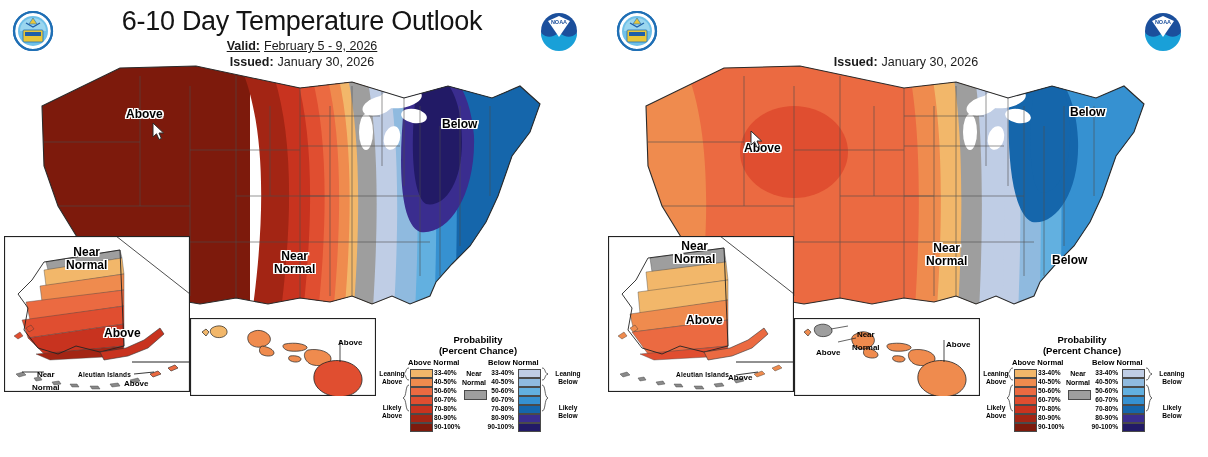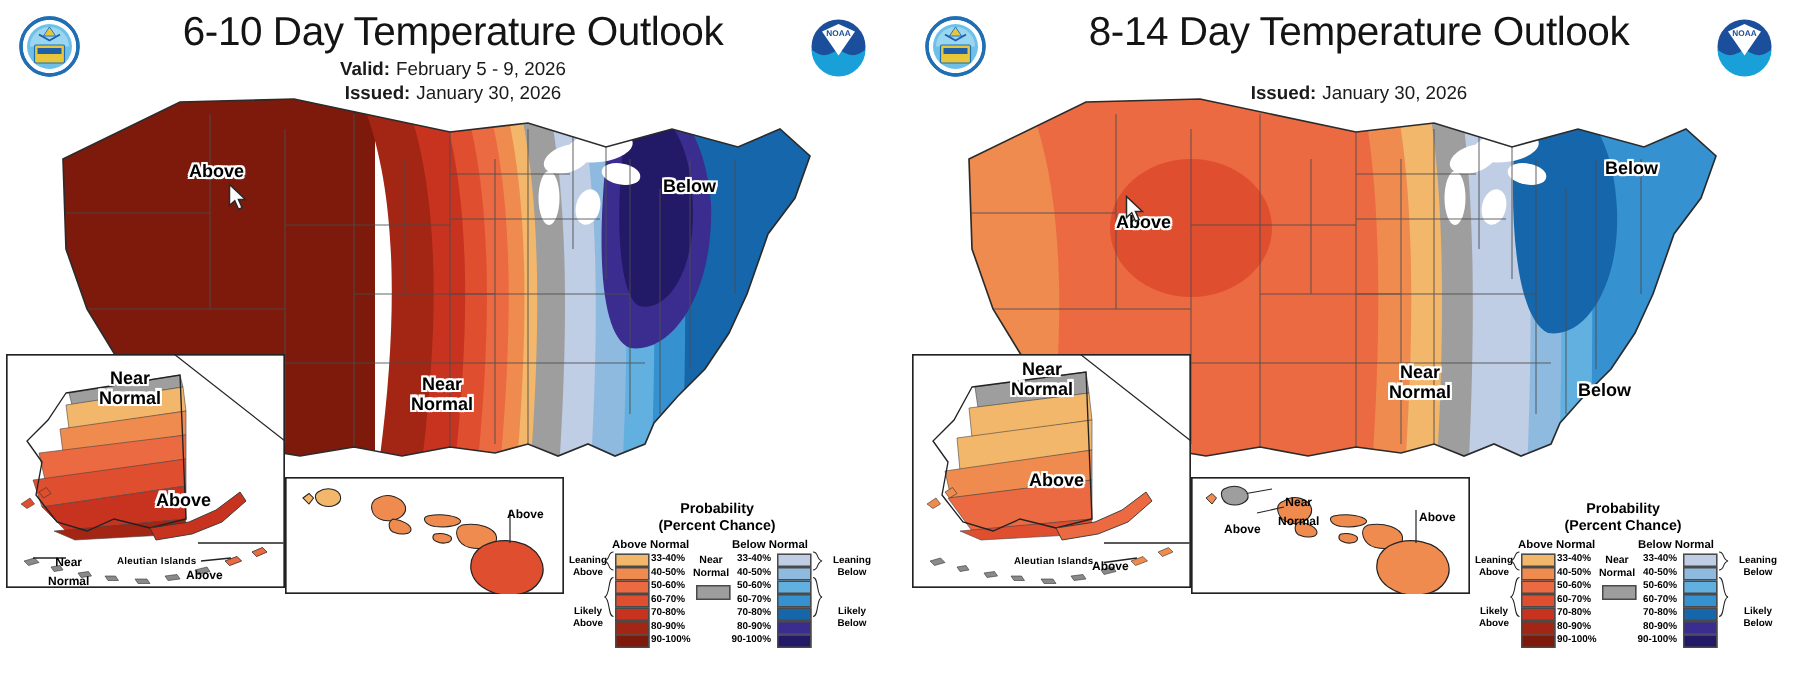--- a/index.html
+++ b/index.html
@@ -11,21 +11,21 @@
 
   
   .logo{position:absolute;width:42px;height:42px;}
   .logo.nws{left:12px;top:10px;}
   .logo.noaa{left:538px;top:10px;}
 
   
   .title{position:absolute;left:0;right:0;top:6px;text-align:center;
     font-size:27px;color:#141414;letter-spacing:-0.3px;font-weight:400;}
   .subline{position:absolute;left:0;right:0;text-align:center;font-size:12.5px;color:#1a1a1a;}
-  .subline.valid{top:39px;}
+  .subline.valid{top:39px;text-decoration:underline;}
   .subline.issued{top:55px;}
   .subline b{font-weight:bold;}
   .subline .val{font-weight:normal;margin-left:4px;}
 
   
   .map{position:absolute;left:0;top:46px;width:604px;height:350px;}
   .map svg{display:block;}
 
   
   .mlabel{position:absolute;font-weight:bold;font-size:12px;color:#000;
@@ -290,21 +290,20 @@
 
     <div class="logo noaa">
       <svg viewBox="0 0 42 42" width="42" height="42">
         <circle cx="21" cy="21" r="18" fill="#1b4f9c"></circle>
         <path d="M3 23a18 18 0 0 0 36 0c-7 6-11 4-18 0-7 4-11 6-18 0z" fill="#19a0d8"></path>
         <path d="M21 6l11 5-11 16L10 11z" fill="#ffffff"></path>
         <text x="21" y="14" font-family="Liberation Sans, sans-serif" font-size="5.5" font-weight="bold" fill="#1b4f9c" text-anchor="middle">NOAA</text>
       </svg>
     </div>
 
-    <div class="title">8-14 Day Temperature Outlook</div>
     <div class="subline issued">
       <b>Issued:</b><span class="val">January 30, 2026</span>
     </div>
 
     <div class="map">
       <svg width="604" height="350" viewBox="0 0 604 350">
         <defs>
           <clipPath id="conusR">
             <path d="M42,60 L120,22 L196,20 L300,42 L352,36 L404,52 L448,40 L492,52 L520,40
                      L540,58 L530,86 L512,110 L498,150 L486,176 L470,200 L452,218 L436,236

